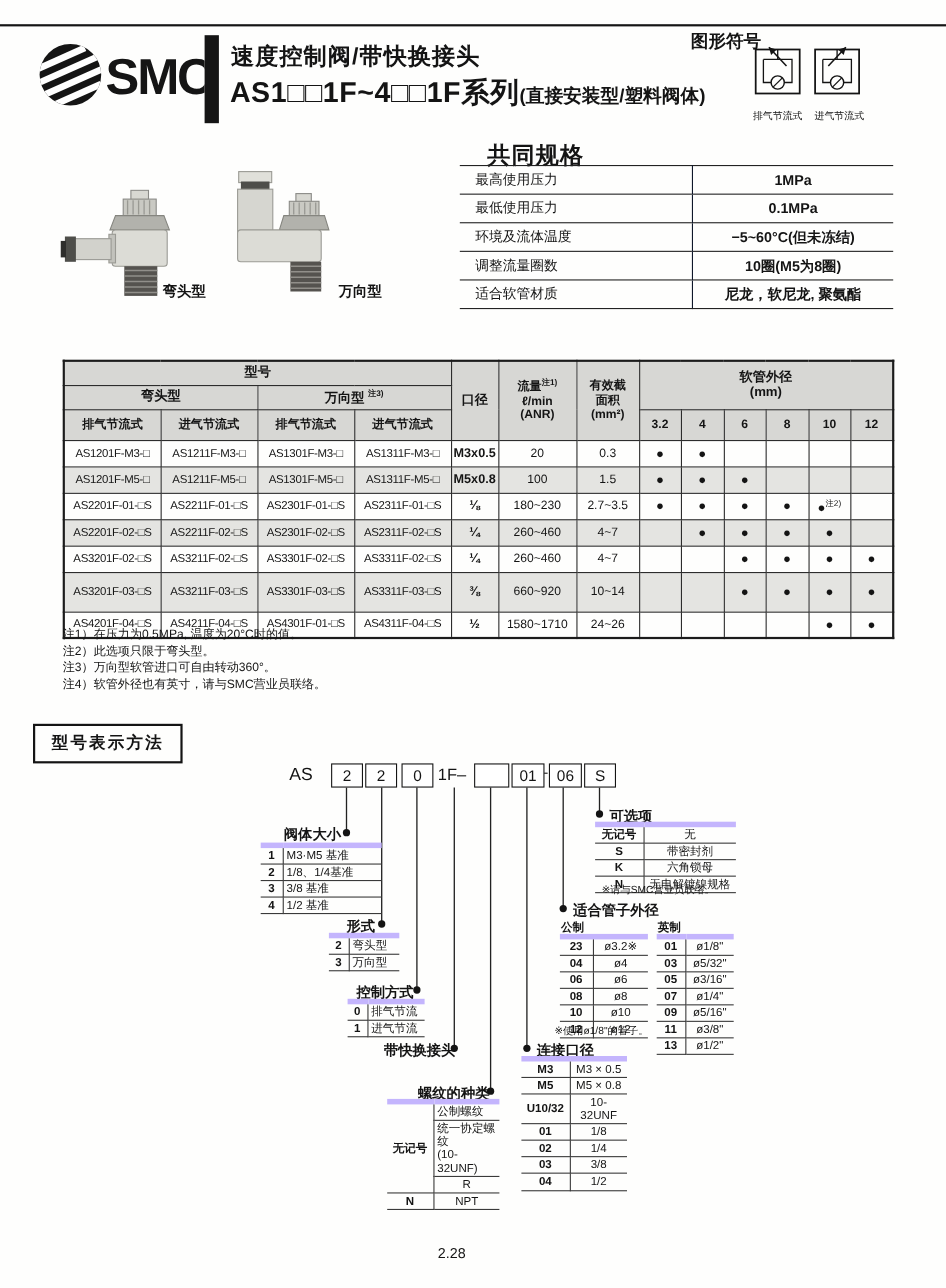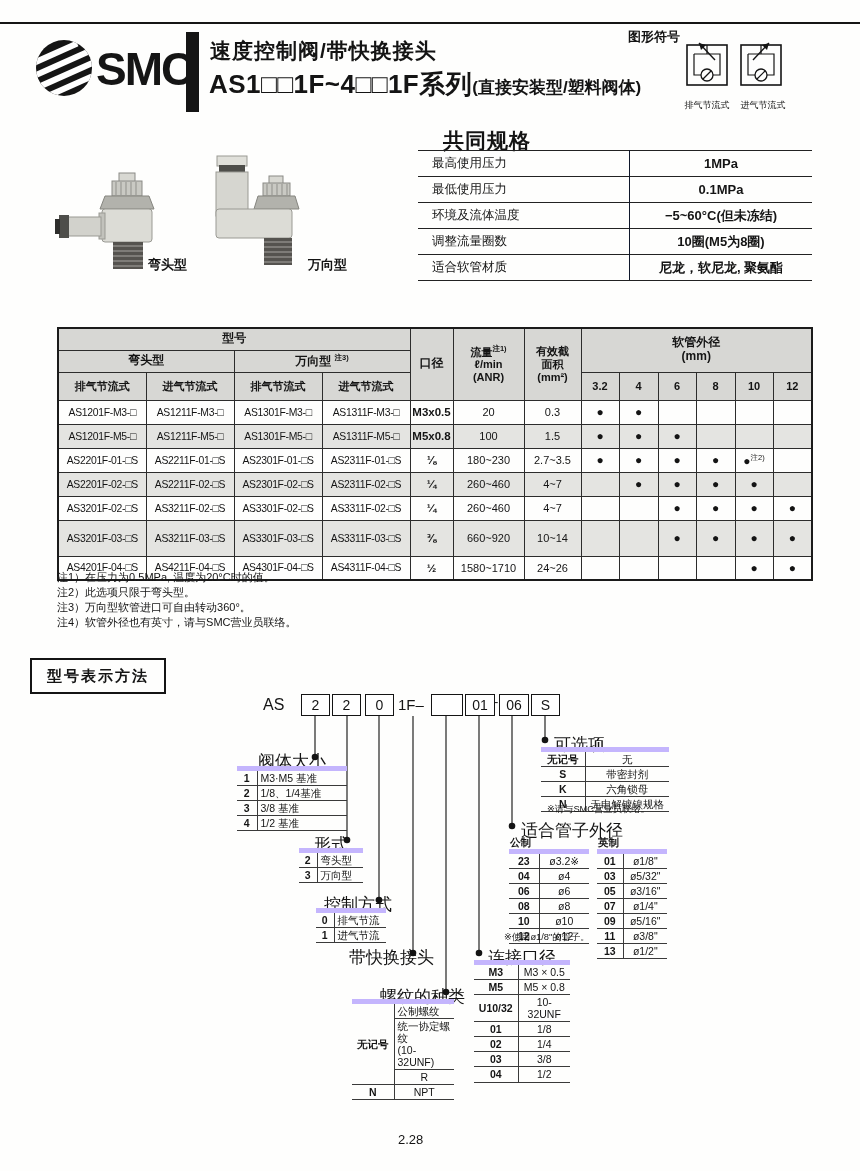--- a/index.html
+++ b/index.html
@@ -5,21 +5,21 @@
   html,body{margin:0;padding:0;}
   .page{position:relative;width:860px;height:1171px;background:#fefefd;color:#141414;
         font-family:"Liberation Sans","DejaVu Sans",sans-serif;overflow:hidden;}
   .abs{position:absolute;}
   .top-rule{left:0;top:22px;width:860px;height:2px;background:#151515;}
   .vbar{left:186px;top:32px;width:13px;height:80px;background:#151515;}
   .title1{left:210px;top:37px;font-size:21px;font-weight:bold;letter-spacing:1px;}
   .title2{left:209px;top:67px;white-space:nowrap;}
   .title2 .big{font-size:26px;font-weight:bold;letter-spacing:0.5px;}
   .title2 .sub{font-size:17px;font-weight:bold;}
-  .symlab{left:628px;top:28px;font-size:13px;font-weight:bold;}
+  .symlab{left:628px;top:28px;font-size:16px;font-weight:bold;}
   .symcap{font-size:9px;text-align:center;width:66px;}
   .prodlab{font-size:13px;font-weight:bold;}
 
   .cs-head{left:443px;top:127px;font-size:21px;font-weight:bold;letter-spacing:1px;}
   table.common{border-collapse:collapse;width:394px;font-size:12.5px;table-layout:fixed;}
   .common td{border-top:1.5px solid #222;height:23px;}
   .common tr:last-child td{border-bottom:1.5px solid #222;}
   .common td.lab{padding-left:14px;border-right:1px solid #0f172a;width:196px;}
   .common td.val{text-align:center;font-weight:bold;font-size:13px;}
 
@@ -36,21 +36,21 @@
   sup{font-size:7.5px;vertical-align:super;}
 
   .notes{left:57px;top:570px;font-size:11px;line-height:15px;}
   .mdm-box{left:30px;top:658px;width:132px;height:32px;border:2px solid #141414;
            font-size:15px;font-weight:bold;text-align:center;line-height:32px;letter-spacing:2px;}
 
   .mbox{position:absolute;top:694px;height:20px;border:1.5px solid #141414;text-align:center;
         font-size:14px;line-height:20px;background:#fff;}
   .mtext{position:absolute;top:696px;font-size:15px;}
 
-  .glab{position:absolute;font-size:17px;font-weight:normal;white-space:nowrap;}
+  .glab{position:absolute;font-size:13px;font-weight:bold;white-space:nowrap;}
   .glab.r{text-align:right;}
   table.mini{border-collapse:collapse;font-size:10.5px;line-height:1.15;table-layout:fixed;}
   .mini td{border-bottom:1px solid #3a3a3a;padding:1px 3px;height:11px;vertical-align:middle;}
   .mini tr:first-child td{border-top:5px solid #c4b5fd;}
   .mini td.c1{border-right:1px solid #3a3a3a;text-align:center;font-weight:bold;}
   .mini td.c2{text-align:left;}
   .mini.ctr td.c2{text-align:center;}
   .mini-note{position:absolute;font-size:9.3px;white-space:nowrap;}
   .sublab{position:absolute;font-size:10.5px;font-weight:bold;}
   .pageno{left:398px;top:1132px;font-size:13px;}
@@ -322,21 +322,21 @@
       <td class="dotc"></td>
       <td class="dotc"></td>
       <td class="dotc">●</td>
       <td class="dotc">●</td>
       <td class="dotc">●</td>
       <td class="dotc">●</td>
     </tr>
     <tr style="height:24px">
       <td class="model-cell">AS4201F-04-□S</td>
       <td class="model-cell">AS4211F-04-□S</td>
-      <td class="model-cell">AS4301F-04-□S</td>
+      <td class="model-cell">AS4301F-01-□S</td>
       <td class="model-cell">AS4311F-04-□S</td>
       <td class="port-cell">½</td>
       <td class="sm">1580~1710</td>
       <td class="sm">24~26</td>
       <td class="dotc"></td>
       <td class="dotc"></td>
       <td class="dotc"></td>
       <td class="dotc"></td>
       <td class="dotc">●</td>
       <td class="dotc">●</td>

